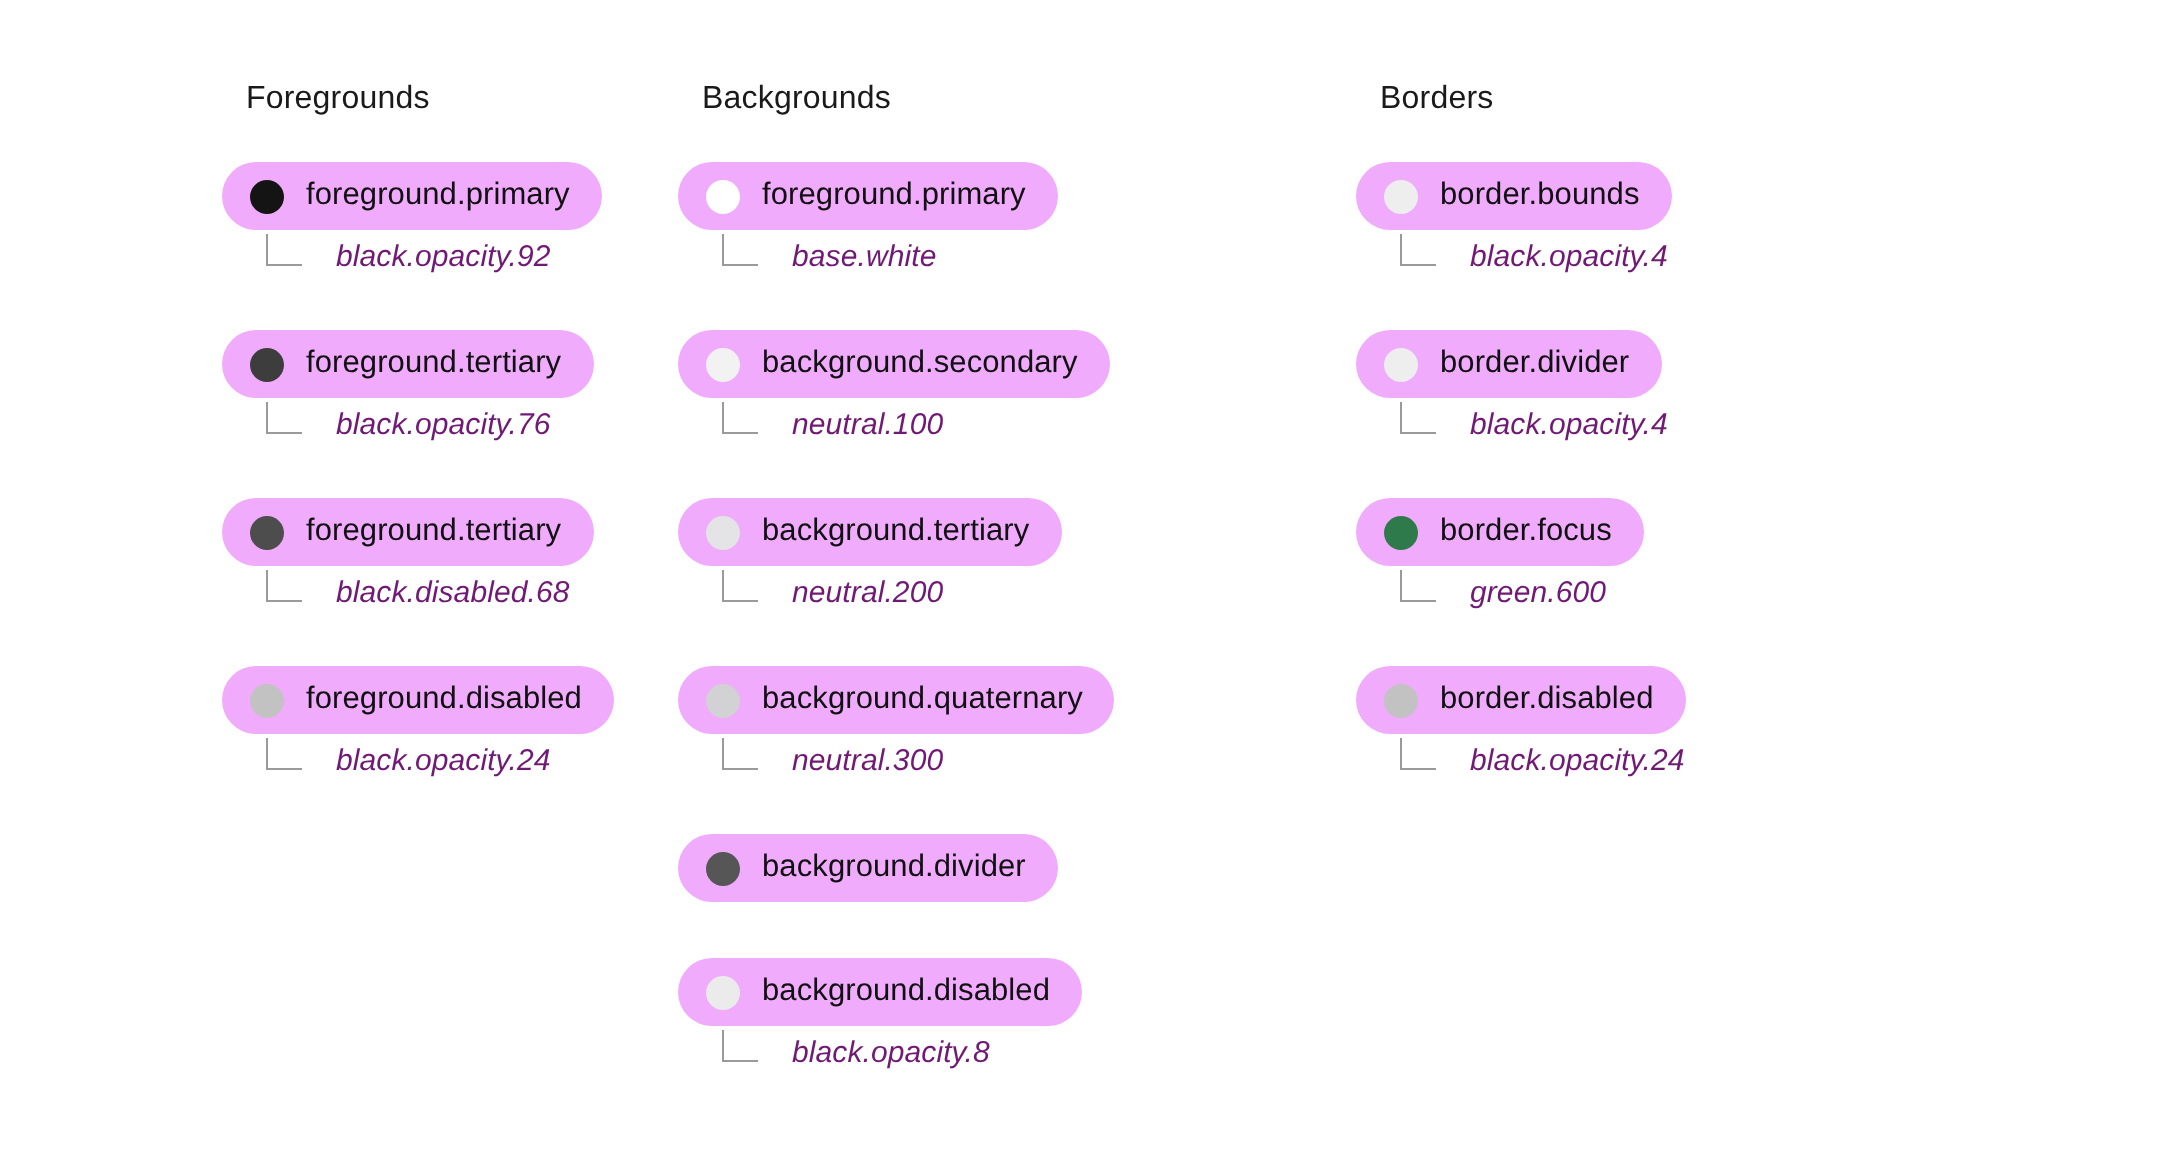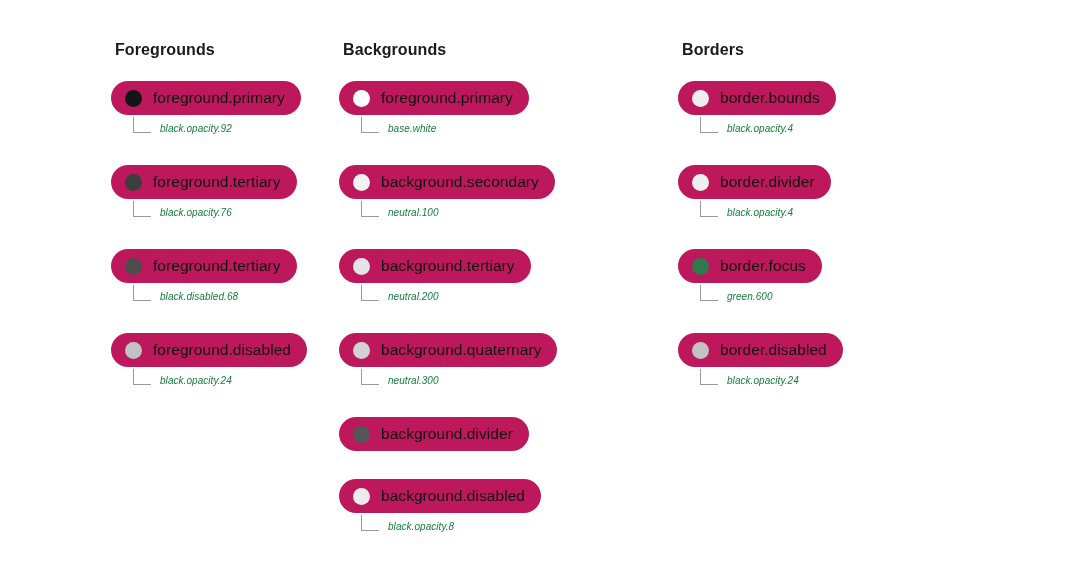--- a/index.html
+++ b/index.html
@@ -32,43 +32,43 @@
     box-sizing: border-box;
   }
   .column.col-foregrounds { width: 330px; padding-left: 111px; }
   .column.col-backgrounds { width: 335px; padding-left: 9px; }
   .column.col-borders     { width: 330px; padding-left: 13px; }
 
   .column-title {
     font-size: 16px;
     line-height: 20px;
     color: #1a1a1a;
-    font-weight: 700;
-    margin: 0 0 21px 4px;
+    font-weight: 400;
+    margin: 0 0 21px 12px;
     letter-spacing: 0.1px;
     white-space: nowrap;
   }
 
   .token-list {
     display: block;
   }
 
   .token-entry {
     margin-bottom: 28px;
   }
   .token-entry:last-child { margin-bottom: 0; }
 
   .token-pill {
     display: inline-flex;
     align-items: center;
     gap: 11px;
     height: 34px;
     padding: 0 16px 0 14px;
     border-radius: 17px;
-    background: #be185d;
+    background: #f0abfc;
     box-sizing: border-box;
     max-width: 100%;
   }
 
   .swatch {
     width: 17px;
     height: 17px;
     border-radius: 50%;
     flex: 0 0 17px;
     display: block;
@@ -92,26 +92,26 @@
   .elbow {
     width: 17px;
     height: 15px;
     flex: 0 0 17px;
     border-left: 1.4px solid #9a9a9a;
     border-bottom: 1.4px solid #9a9a9a;
     margin-bottom: 4px;
   }
 
   .token-ref {
-    font-size: 10px;
+    font-size: 15px;
     line-height: 16px;
     font-style: italic;
-    color: #15803d;
+    color: #701a75;
     white-space: nowrap;
-    margin-left: 9px;
+    margin-left: 17px;
     letter-spacing: 0.05px;
   }
 </style>
 </head>
 <body>
 
 <div class="board">
   <div class="columns">
 
     <div class="column col-foregrounds">

